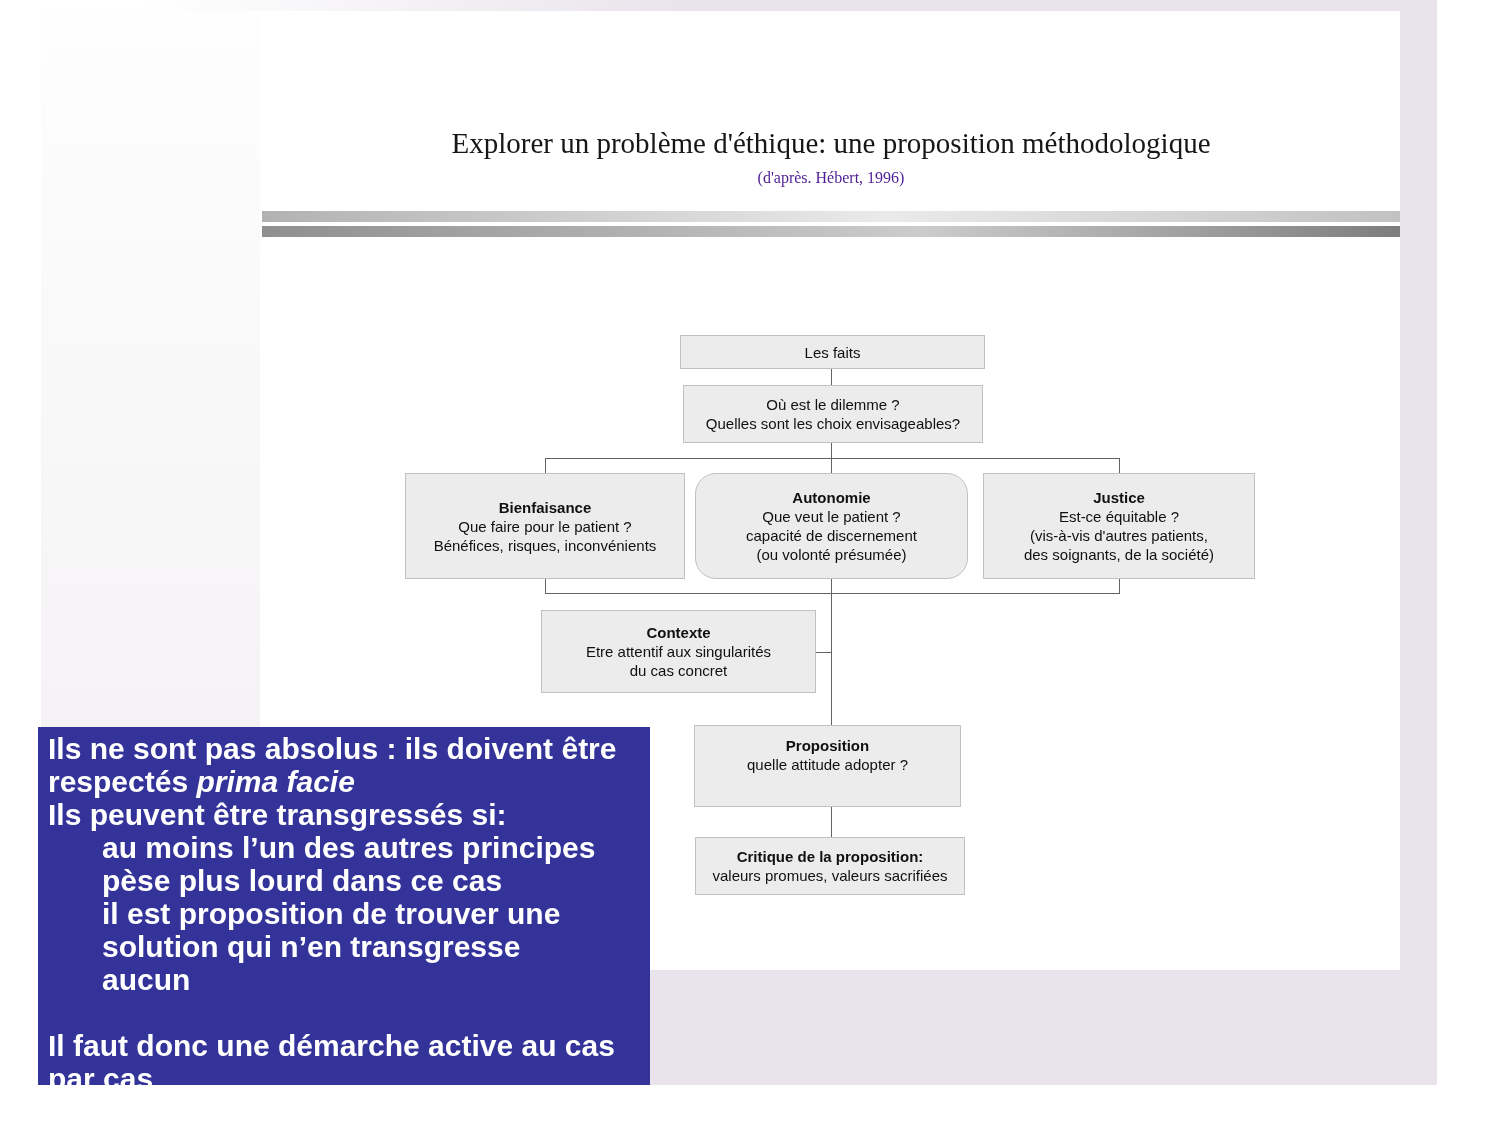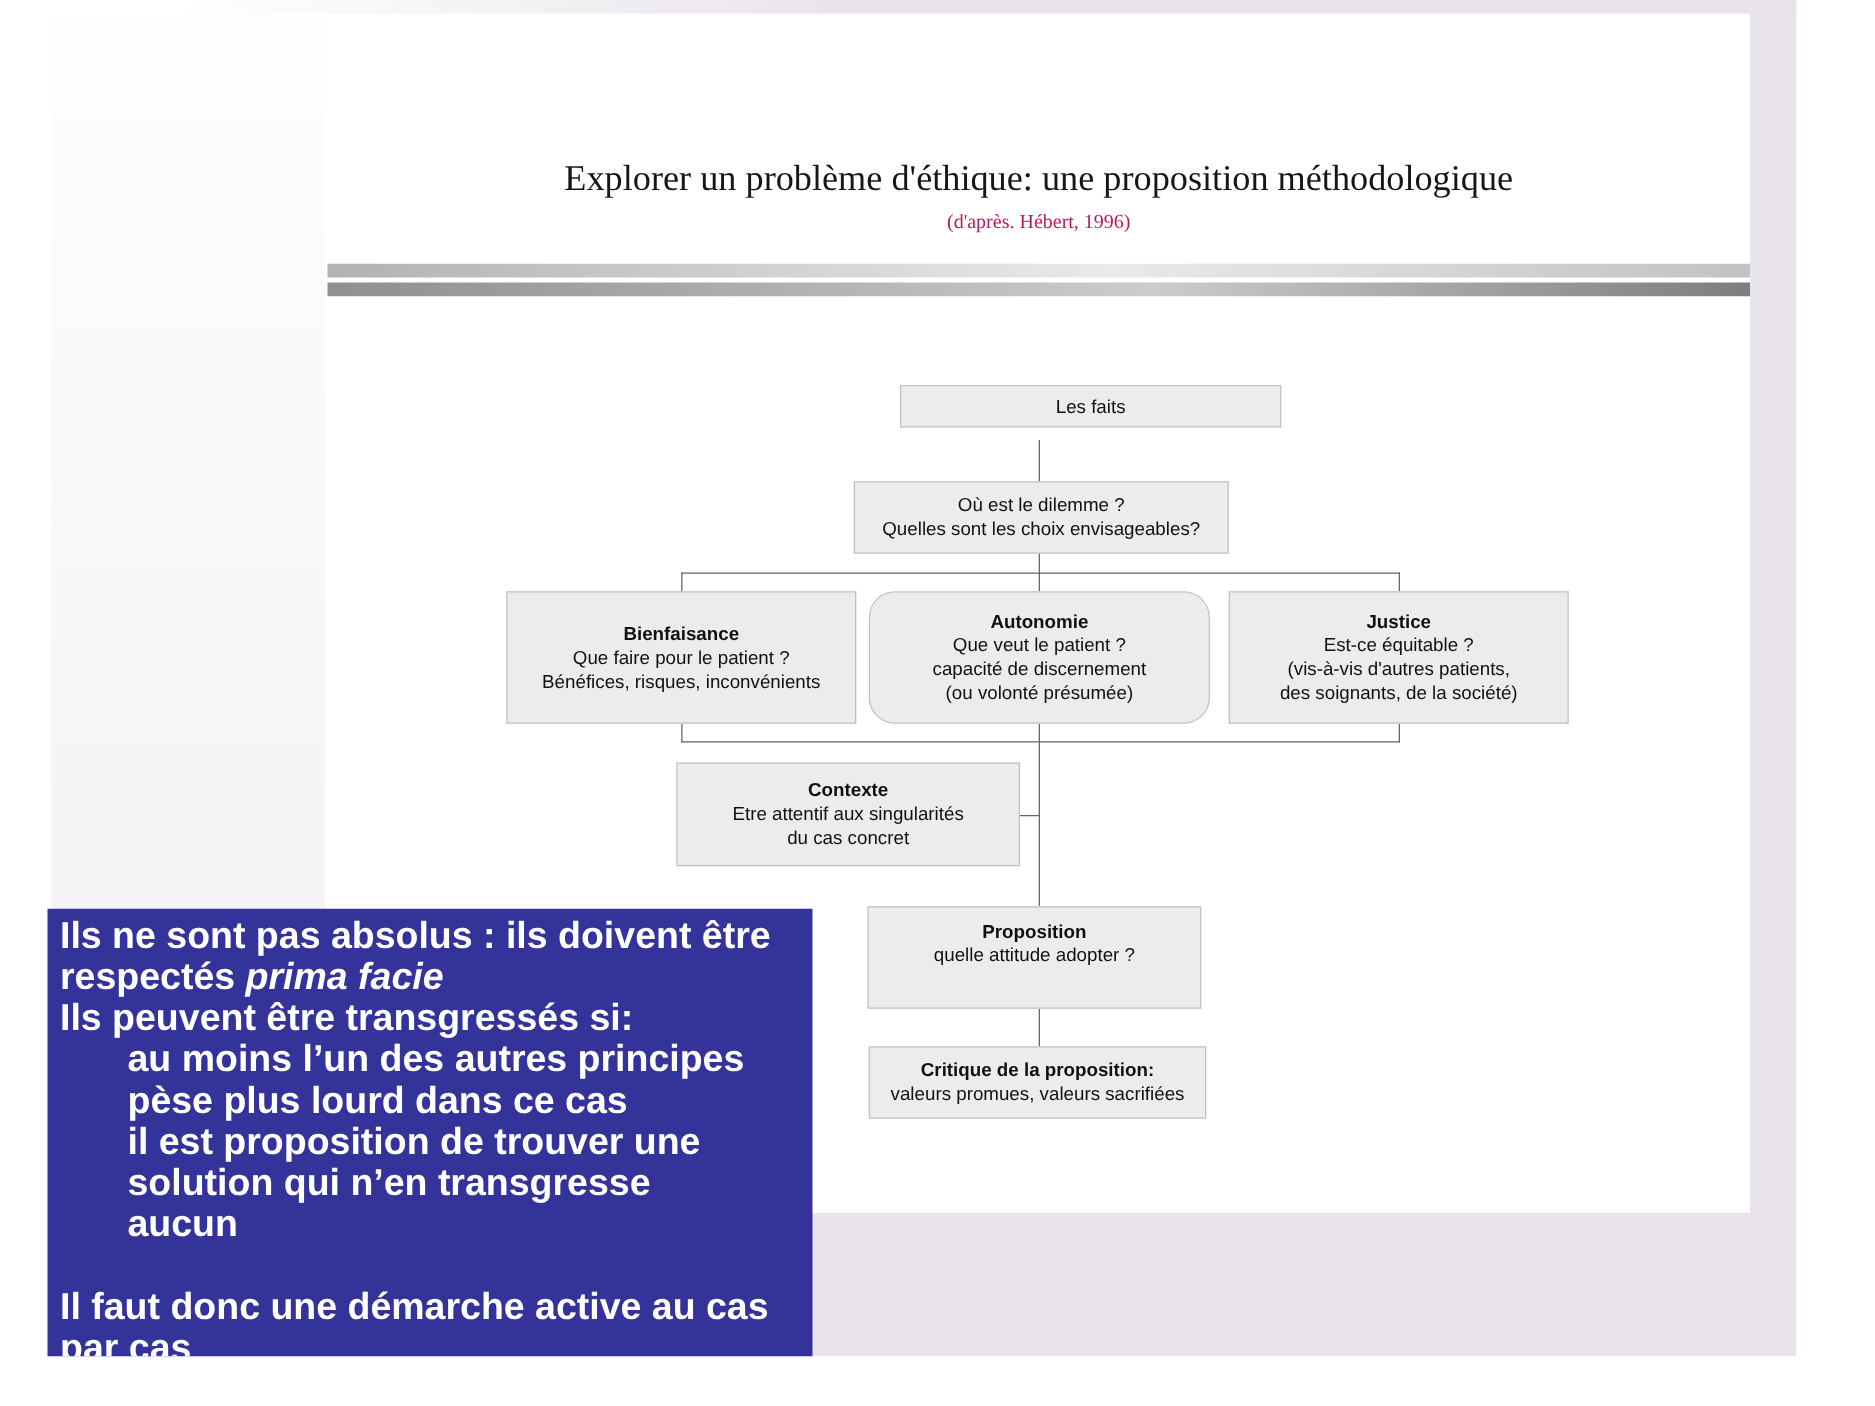--- a/index.html
+++ b/index.html
@@ -14,21 +14,21 @@
   .strip-bottom{left:640px;top:970px;width:760px;height:115px;background:#e9e4eb;}
 
   
   .slide{left:27px;top:11px;width:1373px;height:959px;background:#ffffff;}
   .left-gradient{left:14px;top:0;width:219px;height:959px;
     background:linear-gradient(#fefefe, #f2eff2);}
 
   .title{left:235px;top:116px;width:1138px;text-align:center;
     font-family:"Liberation Serif", serif;font-size:29px;color:#161616;white-space:nowrap;}
   .subtitle{left:235px;top:158px;width:1138px;text-align:center;
-    font-family:"Liberation Serif", serif;font-size:16px;color:#be185d;}
+    font-family:"Liberation Serif", serif;font-size:16px;color:#4c1d95;}
 
   .rule1{left:235px;top:200px;width:1138px;height:11px;
     background:linear-gradient(to right,#b2b2b2,#eaeaea 55%,#c2c2c2);}
   .rule2{left:235px;top:215px;width:1138px;height:11px;
     background:linear-gradient(to right,#8f8f8f,#cccccc 58%,#7d7d7d);}
 
   
   .fbox{position:absolute;background:#ececec;border:1px solid #c1c1c1;
     display:flex;flex-direction:column;justify-content:center;align-items:center;
     text-align:center;font-size:15px;line-height:19px;color:#101010;box-sizing:border-box;}
@@ -67,21 +67,21 @@
     <div class="ln" style="left:518px;top:447px;width:575px;height:1px;"></div>
     <div class="ln" style="left:518px;top:447px;width:1px;height:16px;"></div>
     <div class="ln" style="left:1092px;top:447px;width:1px;height:16px;"></div>
     <div class="ln" style="left:518px;top:568px;width:1px;height:15px;"></div>
     <div class="ln" style="left:1092px;top:568px;width:1px;height:15px;"></div>
     <div class="ln" style="left:518px;top:582px;width:575px;height:1px;"></div>
     <div class="ln" style="left:804px;top:568px;width:1px;height:146px;"></div>
     <div class="ln" style="left:789px;top:641px;width:16px;height:1px;"></div>
     <div class="ln" style="left:804px;top:796px;width:1px;height:31px;"></div>
 
-    <div class="fbox" style="left:653px;top:297px;width:305px;height:34px;margin-left:40px;">
+    <div class="fbox" style="left:653px;top:324px;width:305px;height:34px;">
       <div>Les faits</div>
     </div>
 
     <div class="fbox" style="left:656px;top:374px;width:300px;height:58px;">
       <div>Où est le dilemme ?</div>
       <div>Quelles sont les choix envisageables?</div>
     </div>
 
     <div class="fbox" style="left:378px;top:462px;width:280px;height:106px;">
       <div class="t">Bienfaisance</div>

